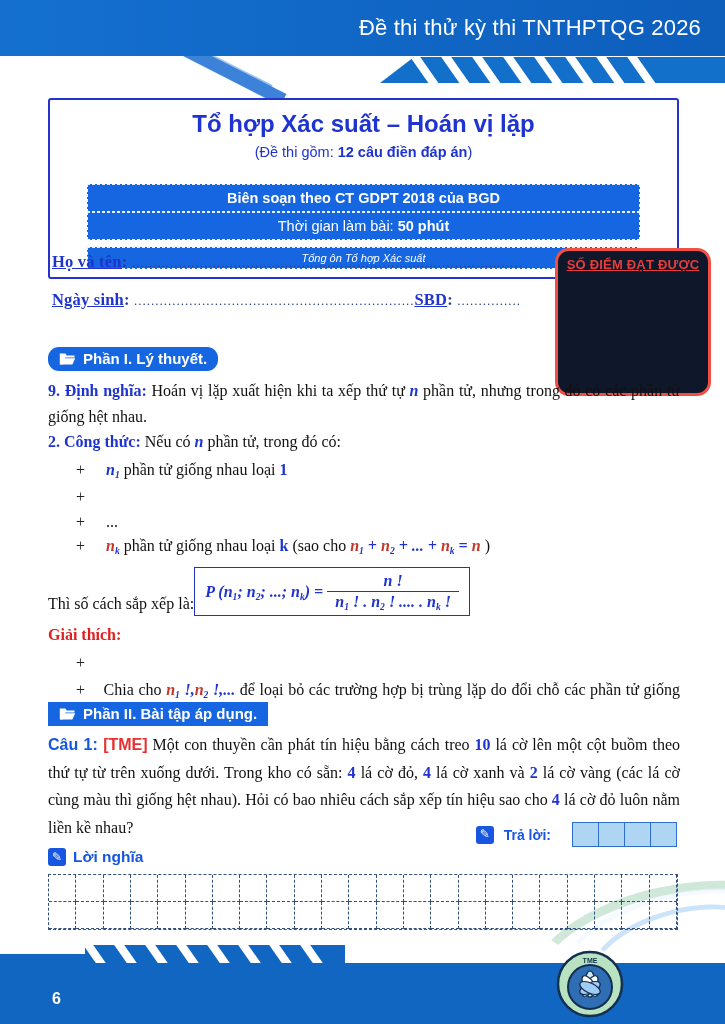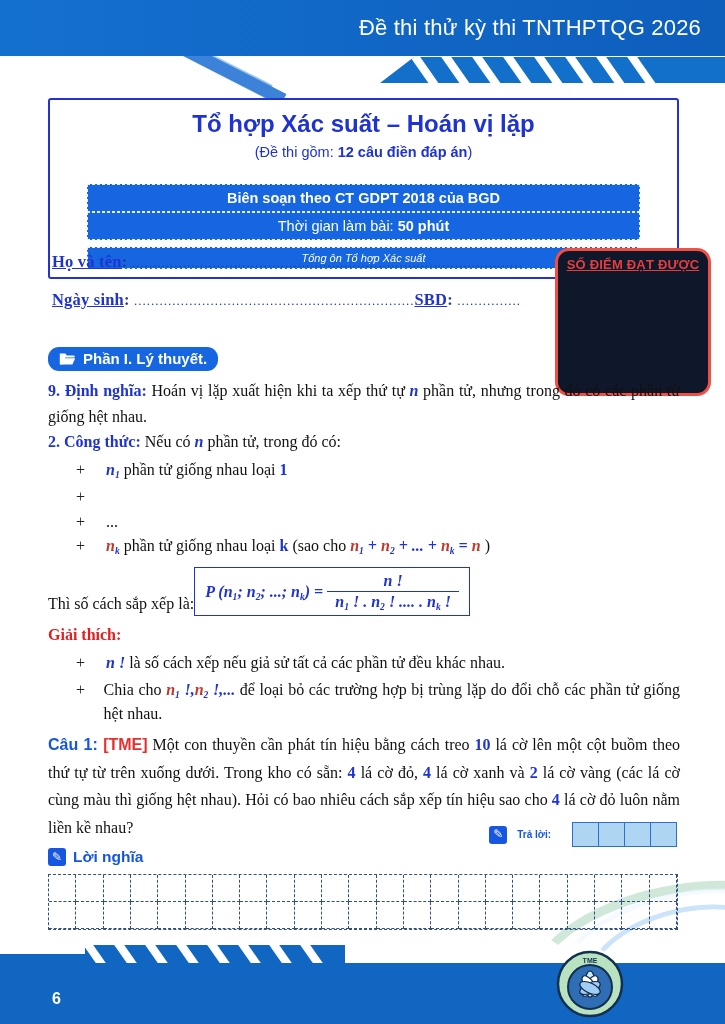--- a/index.html
+++ b/index.html
@@ -80,21 +80,21 @@
   .frac{display:inline-block;text-align:center;vertical-align:middle;line-height:1.25;}
   .frac .num{display:block;padding:0 8px;}
   .frac .den{display:block;border-top:1.5px solid var(--blue);padding:0 8px;}
   .explain-h{color:#e02020;font-weight:700;margin-top:6px;}
   
   .question{position:absolute;top:731px;left:48px;width:632px;text-align:justify;line-height:1.72;z-index:2;}
   .answer-row{position:absolute;top:822px;left:48px;width:629px;display:flex;justify-content:flex-end;
     align-items:center;gap:10px;z-index:2;}
   .pencil-ic{display:inline-flex;width:18px;height:18px;background:#1656e0;border-radius:3px;
     color:#fff;font-size:12px;align-items:center;justify-content:center;}
-  .answer-label{color:#1656e0;font-weight:700;font-family:"Liberation Sans",sans-serif;font-size:10px;}
+  .answer-label{color:#1656e0;font-weight:700;font-family:"Liberation Sans",sans-serif;font-size:14px;}
   .answer-cells{display:flex;margin-left:12px;}
   .acell{width:27px;height:25px;background:var(--cell-blue);border:1px solid #2e6fce;margin-left:-1px;}
   .solution-head{position:absolute;top:848px;left:48px;display:flex;align-items:center;gap:7px;z-index:2;}
   .solution-label{color:#1656e0;font-weight:700;font-family:"Liberation Sans",sans-serif;font-size:15.5px;}
   .grid{position:absolute;top:874px;left:48px;width:630px;display:grid;z-index:2;
     border:1px dashed #32517e;}
   .gcell{height:27px;border-right:1px dashed #32517e;border-bottom:1px dashed #32517e;}
   
   .footer{position:absolute;left:0;right:0;bottom:0;height:79px;z-index:1;}
   .footer-main{position:absolute;left:0;right:0;top:18px;bottom:0;background:#1166c2;}
@@ -192,28 +192,36 @@
         <span class="frac">
           <span class="num"><span class="seg-m">n</span><span class="seg-m"> !</span></span>
           <span class="den"><span class="seg-m">n</span><span class="seg-ms">1</span><span class="seg-m"> ! . </span><span class="seg-m">n</span><span class="seg-ms">2</span><span class="seg-m"> ! .... . </span><span class="seg-m">n</span><span class="seg-ms">k</span><span class="seg-m"> !</span></span>
         </span>
       </span>
     </div>
 
     <div class="explain-h">Giải thích:</div>
     <div class="bullet">
       <span class="plus">+</span>
-      <span><span class="seg-m">n</span><span class="seg-m"> !</span><span> là số cách xếp nếu giả sử tất cả các phần tử đều khác nhau.</span></span>
     </div>
     <div class="bullet">
       <span class="plus">+</span>
       <span style="text-align:justify;"><span>Chia cho </span><span class="seg-mr">n</span><span class="seg-ms">1</span><span class="seg-m"> !,</span><span class="seg-mr">n</span><span class="seg-ms">2</span><span class="seg-m"> !,...</span><span> để loại bỏ các trường hợp bị trùng lặp do đổi chỗ các phần tử giống hệt nhau.</span></span>
     </div>
   </div>
 
+  <div class="badge" style="top:702px;">
+    <span>
+        <svg width="17" height="14" viewBox="0 0 24 20">
+          <path fill="#fff" d="M1 2h8l2 3h11v3H9L5 18H1z"></path>
+          <path fill="#fff" d="M6 9h17l-4 9H2z"></path>
+        </svg>
+      </span>
+    <span>Phần II. Bài tập áp dụng.</span>
+  </div>
 
   <div class="question"><span class="seg-qc">Câu 1: </span><span class="seg-tme">[TME]</span><span>   Một con thuyền cần phát tín hiệu bằng cách treo </span><span class="seg-num">10</span><span> lá cờ lên một cột buồm theo thứ tự từ trên xuống dưới. Trong kho có sẵn: </span><span class="seg-num">4</span><span> lá cờ đỏ, </span><span class="seg-num">4</span><span> lá cờ xanh và </span><span class="seg-num">2</span><span> lá cờ vàng (các lá cờ cùng màu thì giống hệt nhau). Hỏi có bao nhiêu cách sắp xếp tín hiệu sao cho </span><span class="seg-num">4</span><span> lá cờ đỏ luôn nằm liền kề nhau?</span></div>
 
   <div class="answer-row">
     <span class="pencil-ic">✎</span>
     <span class="answer-label">Trả lời:</span>
     <span class="answer-cells">
         <span class="acell"></span>
         <span class="acell"></span>
         <span class="acell"></span>

